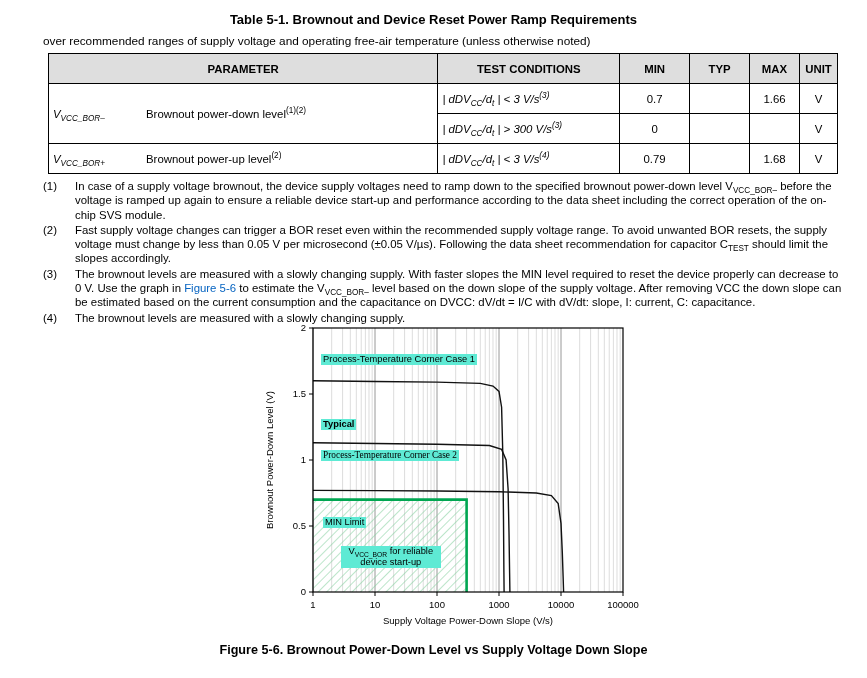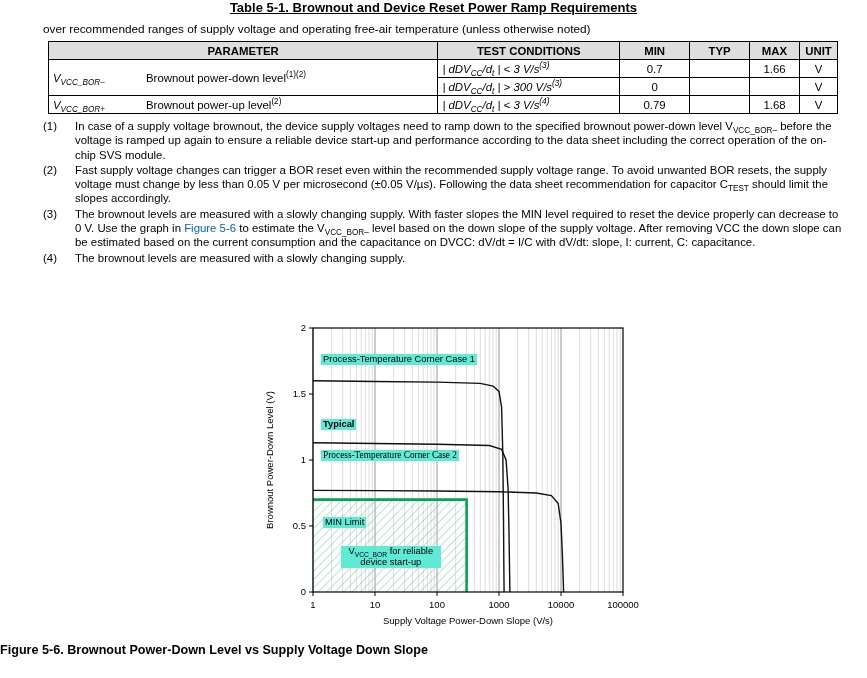--- a/index.html
+++ b/index.html
@@ -5,40 +5,39 @@
   * { box-sizing: border-box; margin: 0; padding: 0; }
   html, body { background: #fff; }
   body {
     width: 867px; height: 678px;
     font-family: "Liberation Sans", sans-serif;
     color: #000;
     position: relative;
     overflow: hidden;
   }
   .table-title {
-    padding-top: 0;
+    padding-top: 12px;
     text-align: center;
     font-weight: bold;
     font-size: 13px;
-    text-decoration: underline;
   }
   .intro {
     margin: 7px 0 5px 43px;
     font-size: 11.8px;
   }
   table.spec {
     margin-left: 48px;
     width: 790px;
     border-collapse: collapse;
     font-size: 11.4px;
   }
   table.spec th, table.spec td {
     border: 1px solid #000;
     padding: 2px 4px;
-    height: 18px;
+    height: 30px;
     vertical-align: middle;
   }
   table.spec th {
     background: #dedede;
     font-weight: bold;
     text-align: center;
     font-size: 11.4px;
   }
   td.param { text-align: left; }
   td.param .sym { display: inline-block; width: 93px; font-style: italic; }
@@ -73,20 +72,21 @@
   .plot-label.vbor {
     white-space: normal;
     width: 100px;
     text-align: center;
     transform: translateX(-50%);
   }
   .figure-caption {
     position: absolute;
     top: 643px; left: 0;
     width: 867px;
+    text-align: center;
     font-weight: bold;
     font-size: 12.6px;
   }
 </style>
 </head>
 <body>
 
 <div class="table-title">Table 5-1. Brownout and Device Reset Power Ramp Requirements</div>
 
 <div class="intro">over recommended ranges of supply voltage and operating free-air temperature (unless otherwise noted)</div>

